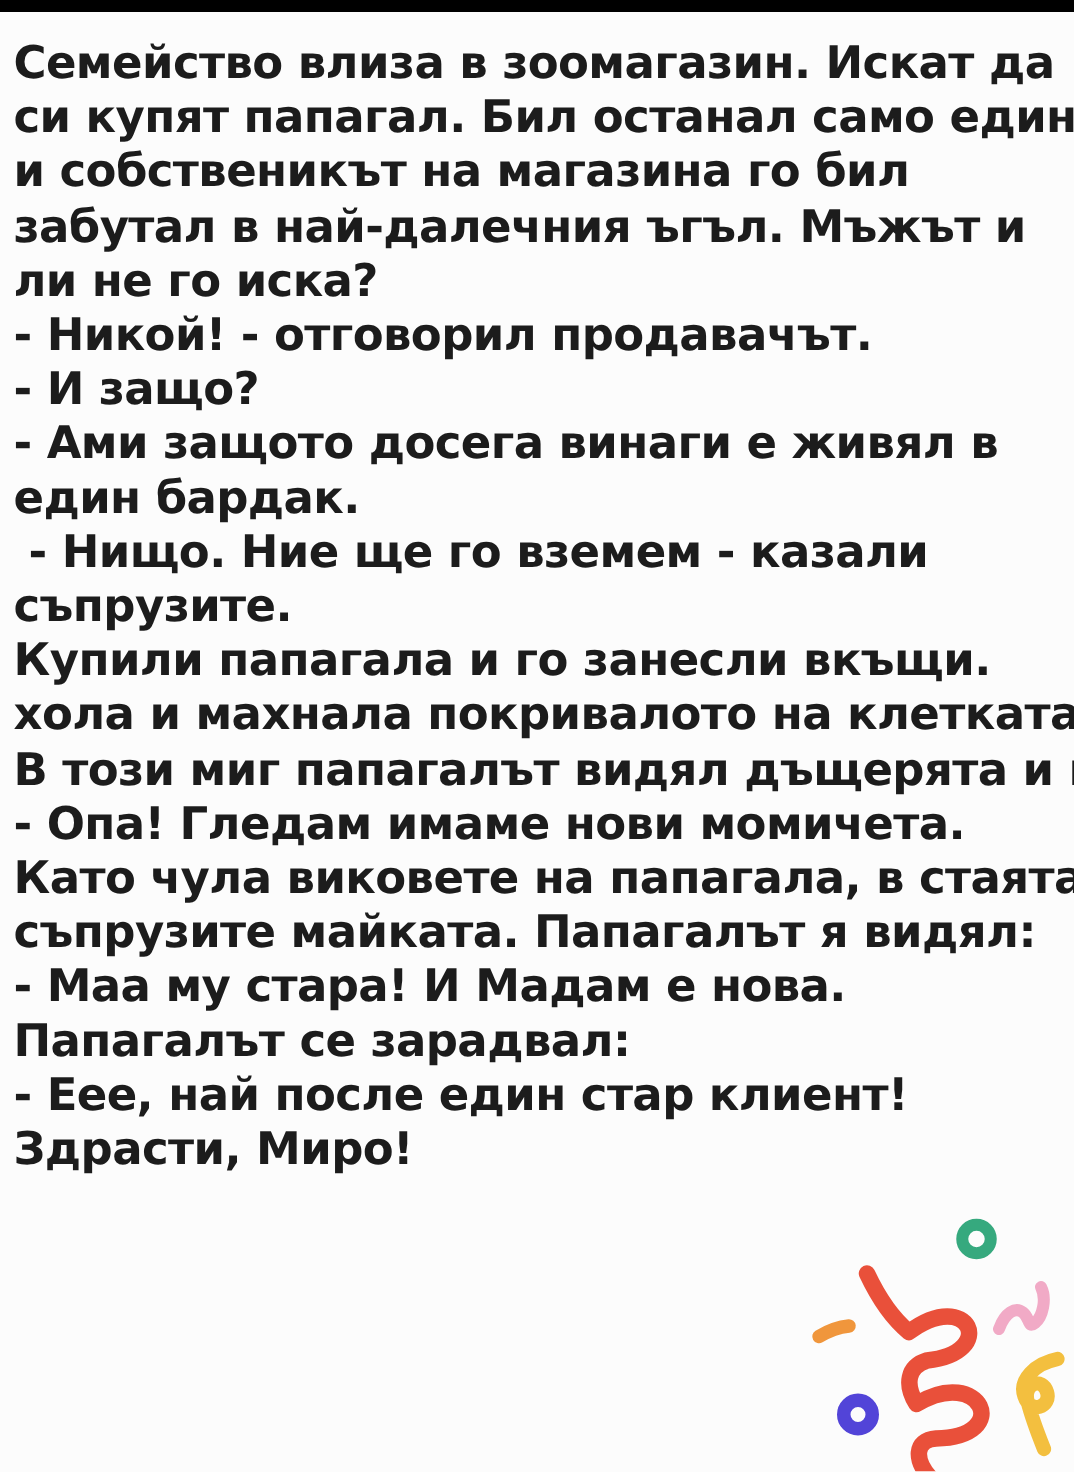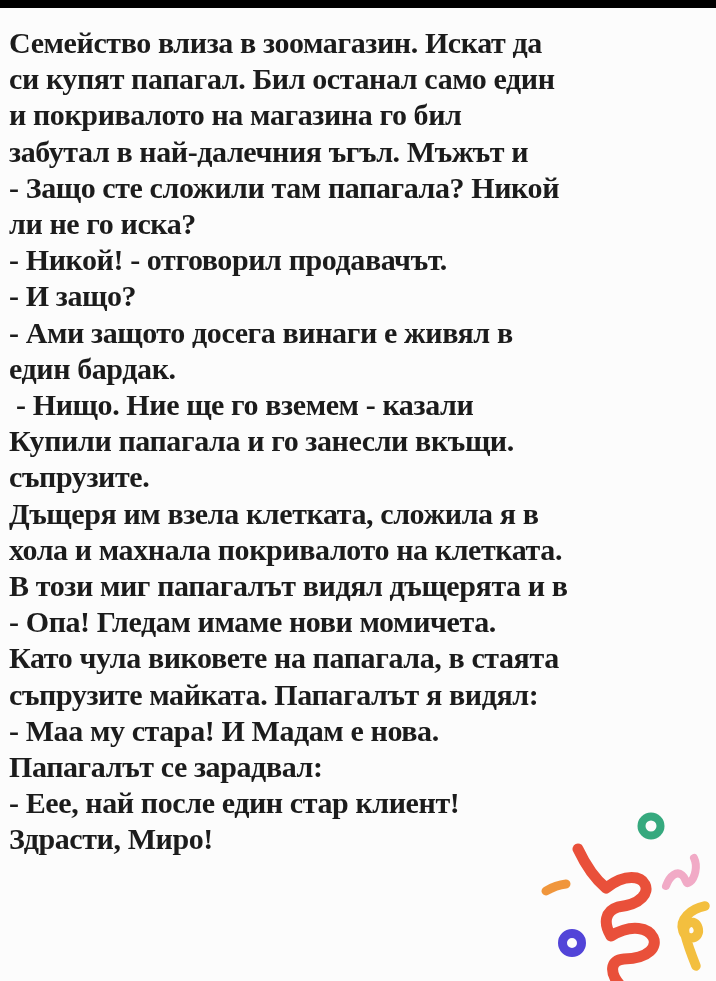--- a/index.html
+++ b/index.html
@@ -18,21 +18,20 @@
     width: 100%;
     height: 8px;
     background: #000000;
   }
   .joke-text {
     position: absolute;
     top: 8px;
     left: 0;
     right: 0;
     padding: 17px 4px 0 9px;
-    font-family: Liberation Serif, serif;
   }
   .joke-line {
     font-size: 30px;
     font-weight: 700;
     color: #1c1c1c;
     line-height: 36.2px;
     letter-spacing: -0.4px;
     white-space: pre;
   }
   .doodle-layer {
@@ -45,32 +44,30 @@
   }
 </style>
 </head>
 <body>
 
 <div class="top-bar"></div>
 
 <div class="joke-text">
   <div class="joke-line">Семейство влиза в зоомагазин. Искат да</div>
   <div class="joke-line">си купят папагал. Бил останал само един</div>
-  <div class="joke-line">и покривалото на магазина го бил</div>
+  <div class="joke-line">и собственикът на магазина го бил</div>
   <div class="joke-line">забутал в най-далечния ъгъл. Мъжът и</div>
-  <div class="joke-line">- Защо сте сложили там папагала? Никой</div>
   <div class="joke-line">ли не го иска?</div>
   <div class="joke-line">- Никой! - отговорил продавачът.</div>
   <div class="joke-line">- И защо?</div>
   <div class="joke-line">- Ами защото досега винаги е живял в</div>
   <div class="joke-line">един бардак.</div>
   <div class="joke-line"> - Нищо. Ние ще го вземем - казали</div>
+  <div class="joke-line">съпрузите.</div>
   <div class="joke-line">Купили папагала и го занесли вкъщи.</div>
-  <div class="joke-line">съпрузите.</div>
-  <div class="joke-line">Дъщеря им взела клетката, сложила я в</div>
   <div class="joke-line">хола и махнала покривалото на клетката.</div>
   <div class="joke-line">В този миг папагалът видял дъщерята и в</div>
   <div class="joke-line">- Опа! Гледам имаме нови момичета.</div>
   <div class="joke-line">Като чула виковете на папагала, в стаята</div>
   <div class="joke-line">съпрузите майката. Папагалът я видял:</div>
   <div class="joke-line">- Маа му стара! И Мадам е нова.</div>
   <div class="joke-line">Папагалът се зарадвал:</div>
   <div class="joke-line">- Еее, най после един стар клиент!</div>
   <div class="joke-line">Здрасти, Миро!</div>
 </div>

